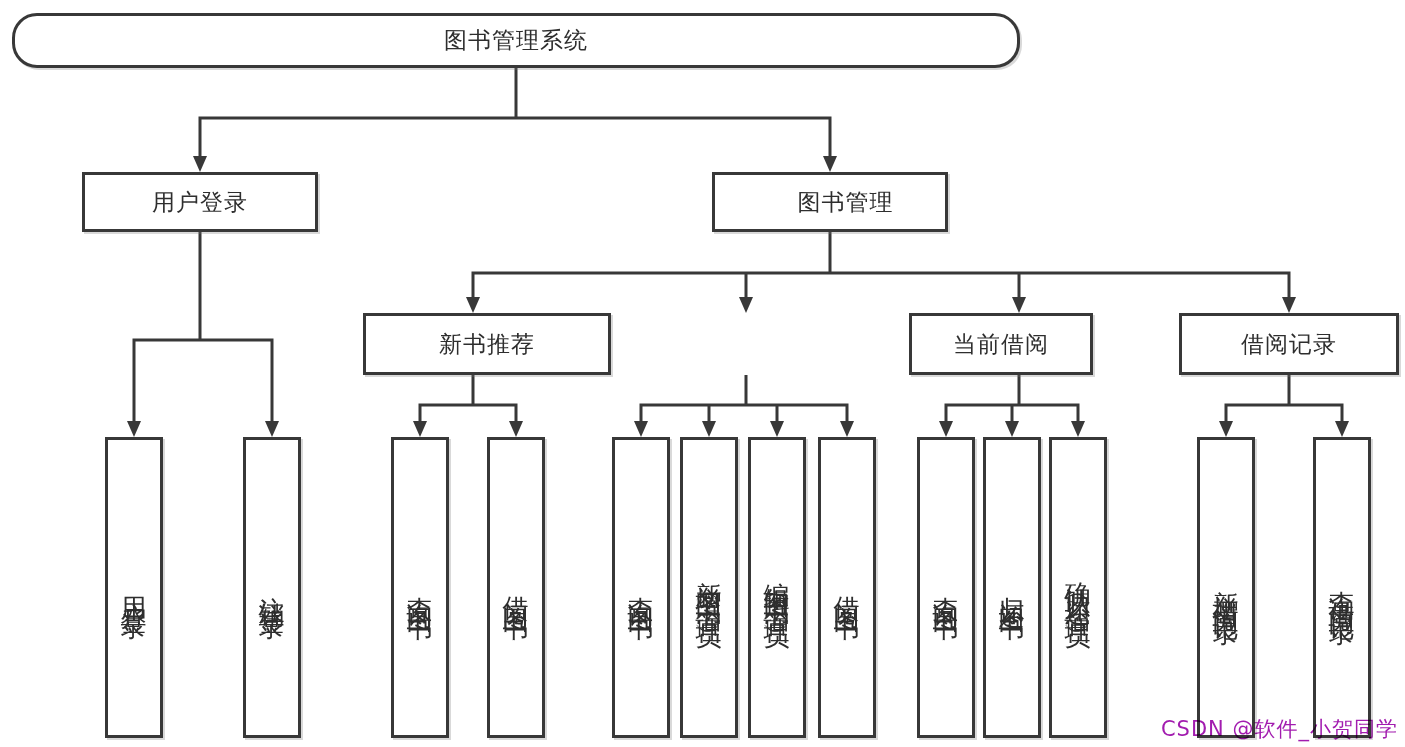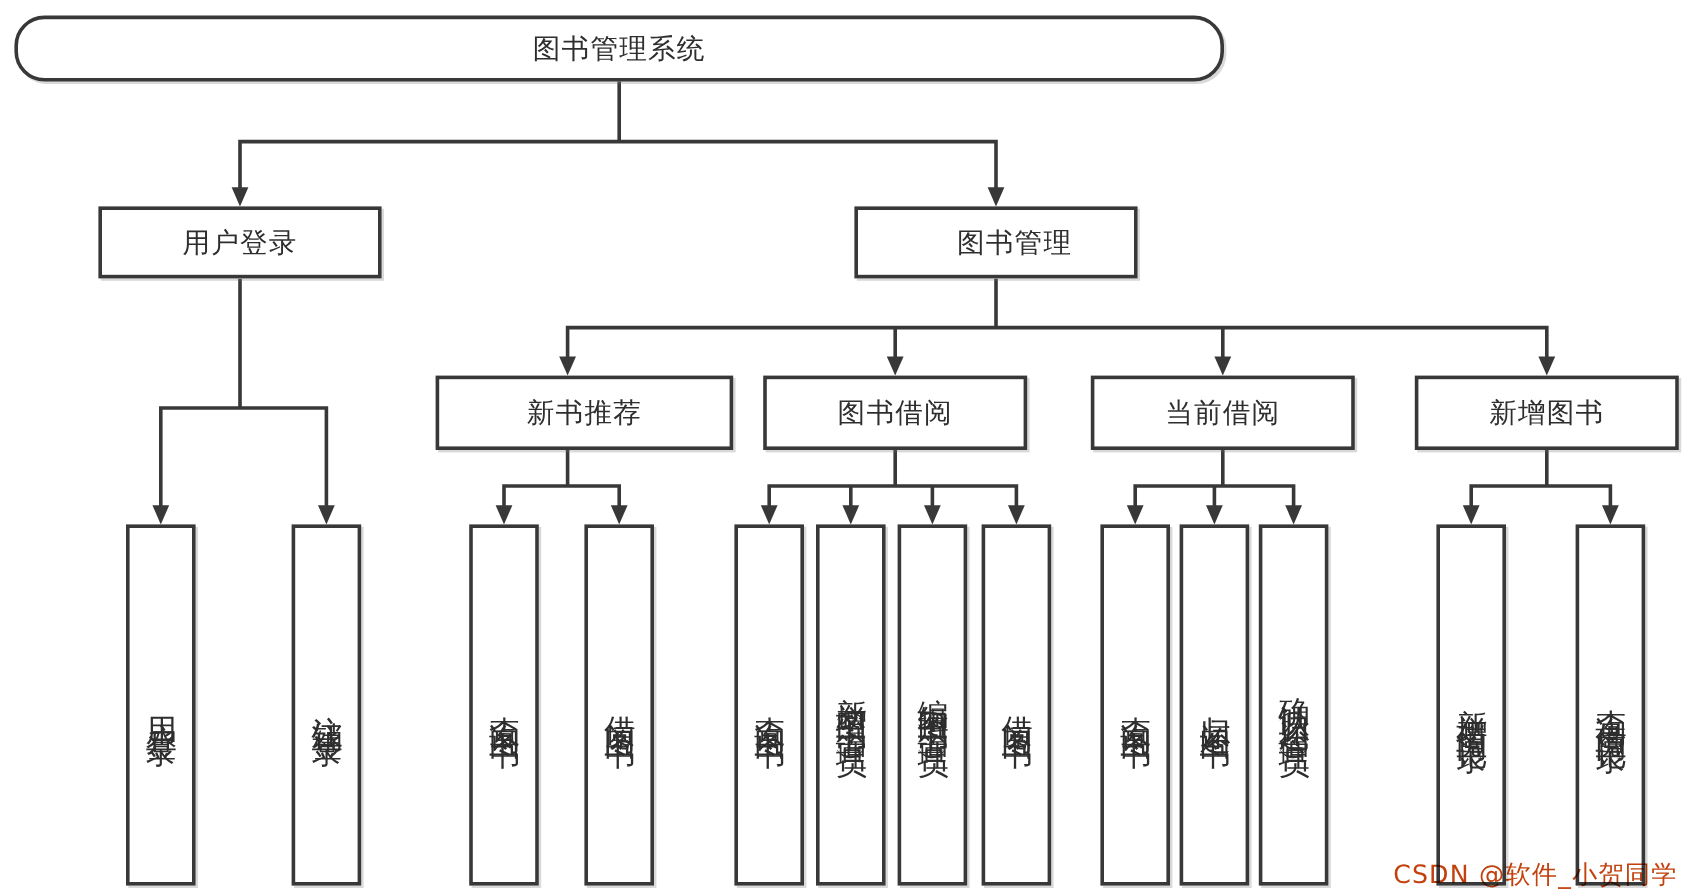--- a/index.html
+++ b/index.html
@@ -39,21 +39,21 @@
     font-size: 26px;
     line-height: 1;
     letter-spacing: 6px;
     color: #2e2e2e;
   }
   #watermark {
     position: absolute;
     right: 7px;
     bottom: 4px;
     font-size: 21px;
-    color: #c2410c;
+    color: #a21caf;
     letter-spacing: 1px;
     white-space: nowrap;
     mix-blend-mode: multiply;
     z-index: 5;
   }
 </style>
 </head>
 <body>
 
 <div id="canvas">
@@ -98,28 +98,25 @@
   <div class="box h" style="left:82px; top:172px; width:236px; height:60px;">
     <span>用户登录</span>
   </div>
   <div class="box h" style="left:712px; top:172px; width:236px; height:60px;padding-left:31px;">
     <span>图书管理</span>
   </div>
 
   <div class="box h" style="left:363px; top:313px; width:248px; height:62px;">
     <span>新书推荐</span>
   </div>
-  <div class="box h" style="left:636px; top:313px; width:220px; height:62px;">
-    <span>图书借阅</span>
-  </div>
-  <div class="box h" style="left:909px; top:313px; width:220px; height:62px;">
+  <div class="box h" style="left:909px; top:313px; width:184px; height:62px;">
     <span>当前借阅</span>
   </div>
   <div class="box h" style="left:1179px; top:313px; width:220px; height:62px;">
-    <span>新增图书</span>
+    <span>借阅记录</span>
   </div>
 
   <div class="box v" style="left:105px; top:437px; width:58px; height:301px;">
     <span>用户登录</span>
   </div>
   <div class="box v" style="left:243px; top:437px; width:58px; height:301px;">
     <span>注销登录</span>
   </div>
 
   <div class="box v" style="left:391px; top:437px; width:58px; height:301px;">

